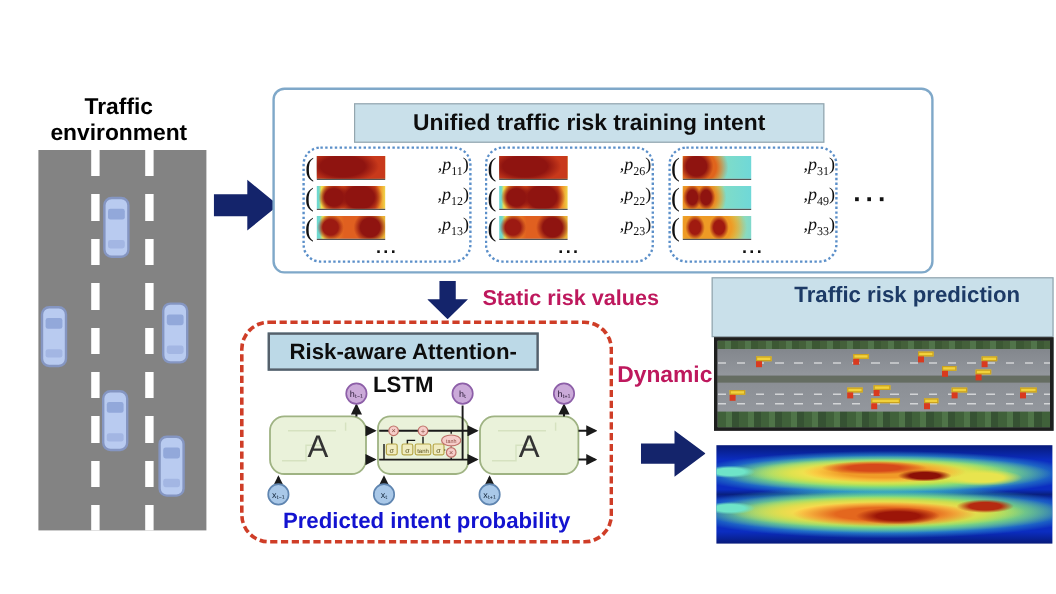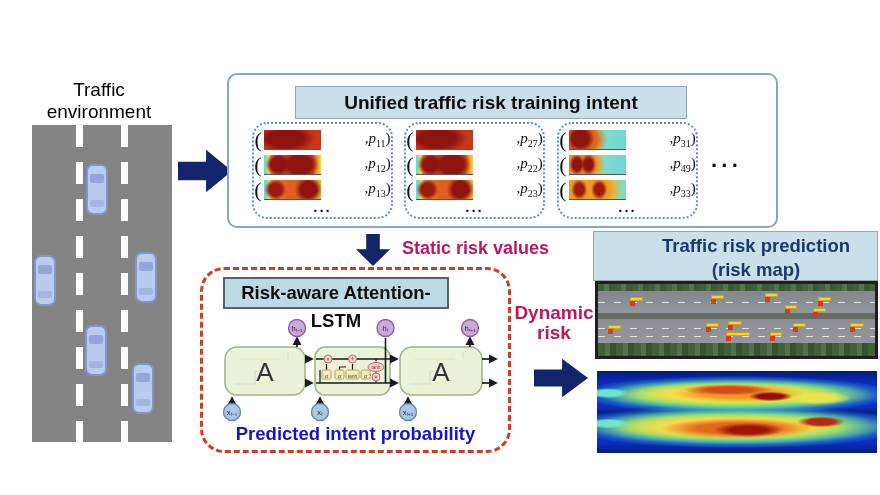--- a/index.html
+++ b/index.html
@@ -1,21 +1,21 @@
 <!DOCTYPE html>
 <html><head>
 <meta charset="utf-8">
 <style>
   html,body{margin:0;padding:0;background:#fff;}
   #canvas{position:relative;width:880px;height:495px;background:#fff;overflow:hidden;
           font-family:"Liberation Sans",sans-serif;}
 
   
   .env-title{position:absolute;left:10px;top:79px;width:178px;text-align:center;
-             font-weight:normal;font-size:19px;line-height:22px;color:#000;}
+             font-weight:bold;font-size:19px;line-height:22px;color:#000;}
   .road{position:absolute;left:32px;top:125px;width:140px;height:317px;background:#838383;}
   .lane{position:absolute;top:0;bottom:0;width:7px;
         background:repeating-linear-gradient(180deg,#fff 0 22px,rgba(0,0,0,0) 22px 37px);}
   .lane.l1{left:44px;} .lane.l2{left:89px;}
   .car{position:absolute;width:22px;height:51px;background:#b9cbf0;
        border:2px solid #8596c2;border-radius:7px;box-sizing:border-box;}
   .car .ws{position:absolute;left:2px;right:2px;top:8px;height:9px;background:#92a8da;border-radius:2px;}
   .car .rr{position:absolute;left:2px;right:2px;bottom:6px;height:7px;background:#a3b6e3;border-radius:2px;}
 
   
@@ -182,21 +182,21 @@
         <span class="strip sC"></span>
         <span class="plab"><i>,p</i><sub>13</sub><span>)</span></span>
       </div>
       <div class="ds-more">...</div>
     </div>
 
     <div class="ds-group g2">
       <div class="ds-row">
         <span class="paren">(</span>
         <span class="strip sA"></span>
-        <span class="plab"><i>,p</i><sub>27</sub><span>)</span></span>
+        <span class="plab"><i>,p</i><sub>26</sub><span>)</span></span>
       </div>
       <div class="ds-row">
         <span class="paren">(</span>
         <span class="strip sB"></span>
         <span class="plab"><i>,p</i><sub>22</sub><span>)</span></span>
       </div>
       <div class="ds-row">
         <span class="paren">(</span>
         <span class="strip sC"></span>
         <span class="plab"><i>,p</i><sub>23</sub><span>)</span></span>
@@ -299,27 +299,25 @@
       <text x="22" y="101" font-size="7.5" fill="#15283c" text-anchor="middle">xₜ₋₁</text>
       <text x="110" y="101" font-size="7.5" fill="#15283c" text-anchor="middle">xₜ</text>
       <text x="198" y="101" font-size="7.5" fill="#15283c" text-anchor="middle">xₜ₊₁</text>
     </svg>
 
     <div class="lstm-caption">Predicted intent probability</div>
   </div>
 
   <div id="dynamic-label" class="blue-label">
     <div>Dynamic</div>
-    <div>risk</div>
   </div>
   <div id="arrow-dynamic" class="arrow-right"></div>
 
   <div class="pred-header">
     <div>Traffic risk prediction</div>
-    <div>(risk map)</div>
   </div>
 
   <div class="aerial">
     <div class="grass-top"></div>
     <div class="road-upper"></div>
     <div class="median"></div>
     <div class="road-lower"></div>
     <div class="grass-bot"></div>
     <div class="dash" style="top:18px"></div>
     <div class="dash" style="top:44px"></div>

